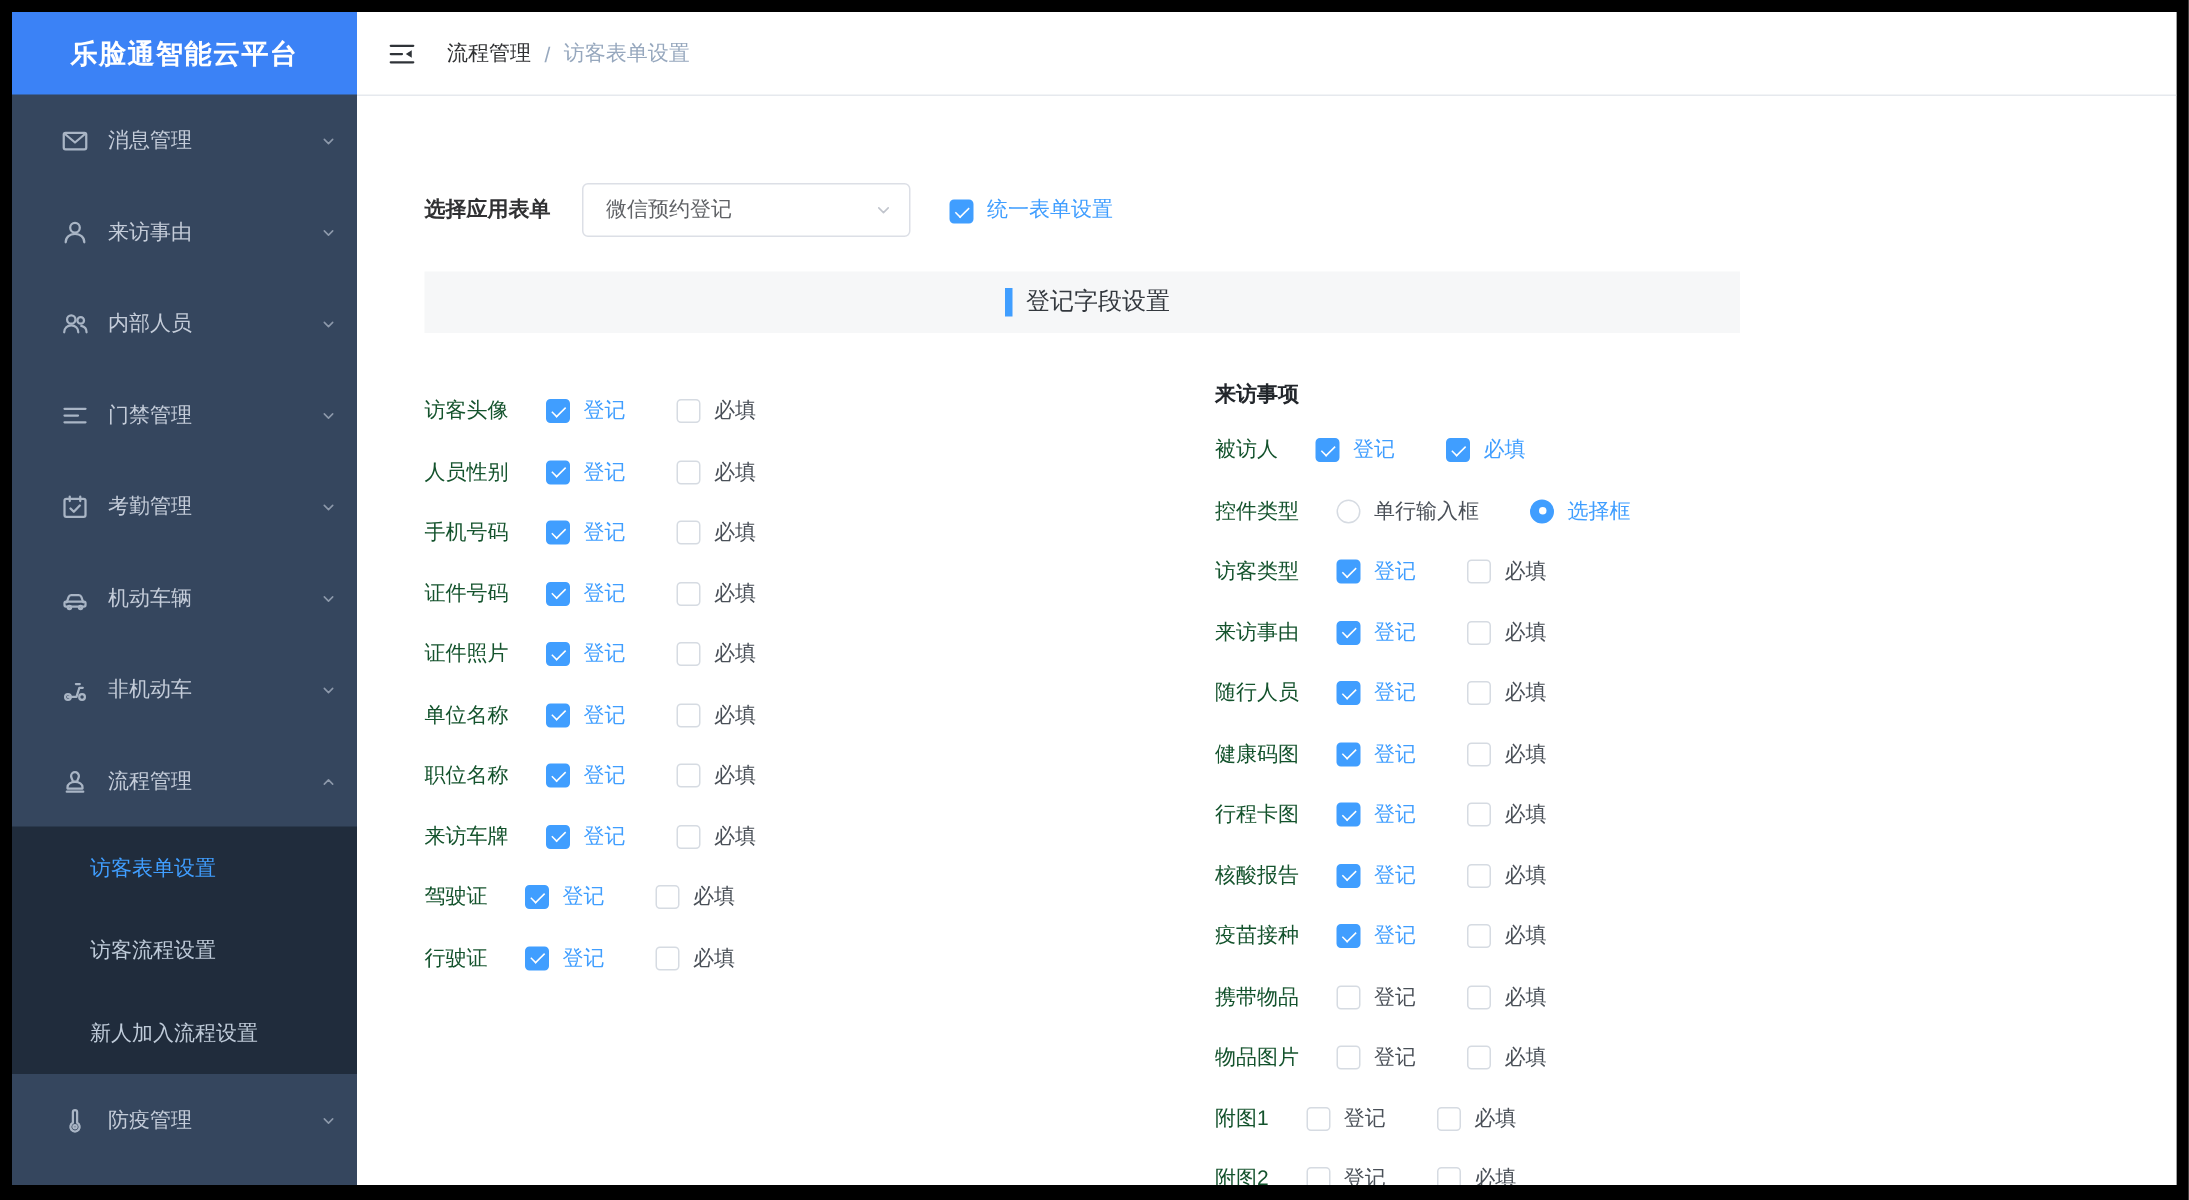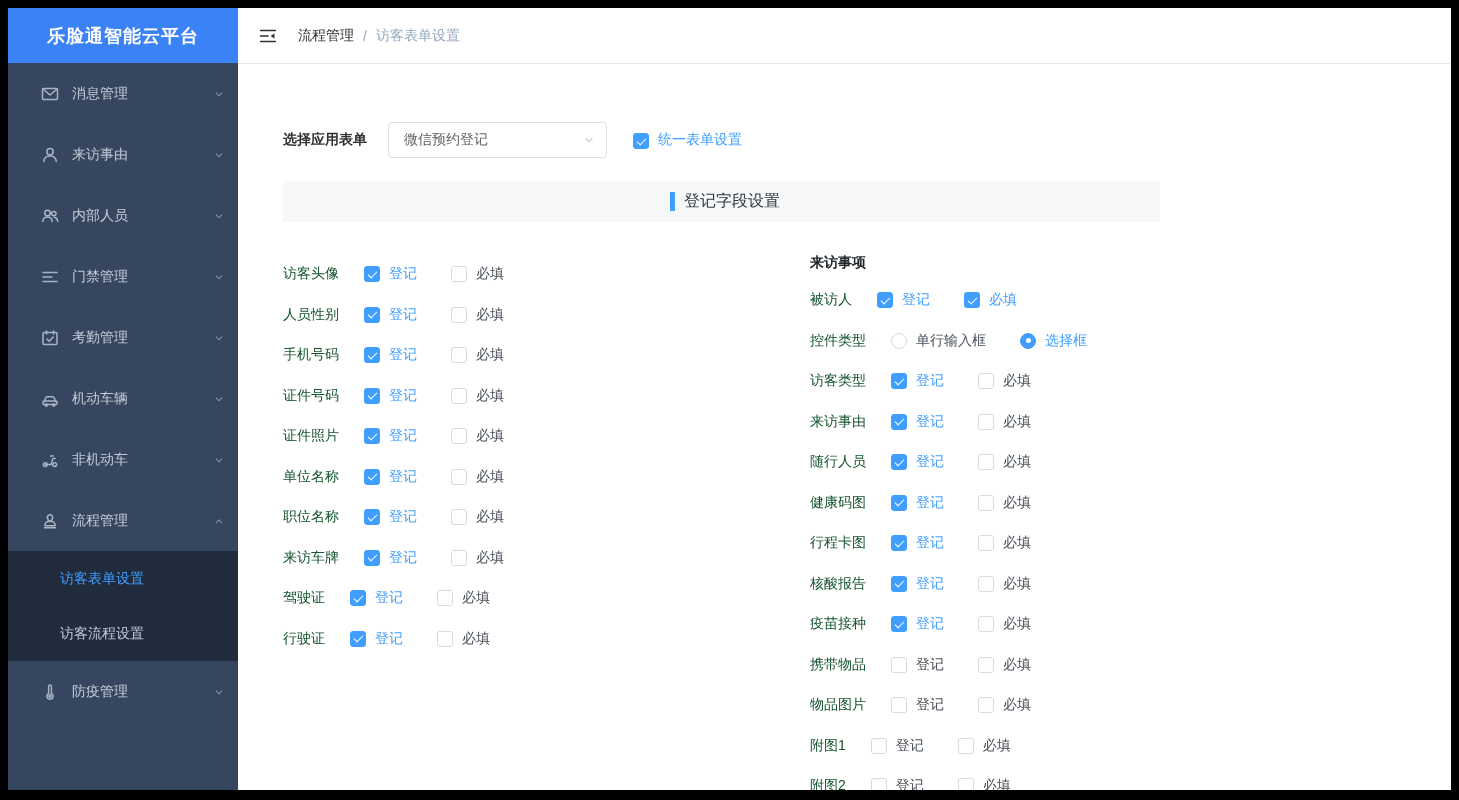--- a/index.html
+++ b/index.html
@@ -186,20 +186,21 @@
           <span class="mi-label">流程管理</span>
           <span class="mi-chevron">
             <svg class="icon " viewBox="0 0 20 20">
               <path d="M6 12.5l4-4 4 4"></path>
             </svg>
           </span>
         </div>
         <div class="submenu">
           <div class="submenu-item active">访客表单设置</div>
           <div class="submenu-item">访客流程设置</div>
+          <div class="submenu-item">新人加入流程设置</div>
         </div>
         <div class="menu-item">
           <span class="mi-icon">
             <svg class="icon " viewBox="0 0 20 20">
               <path d="M8.6 4.4a1.4 1.4 0 0 1 2.8 0v7.1a3.1 3.1 0 1 1-2.8 0V4.4z"></path>
               <circle cx="10" cy="14.2" r="1.1"></circle>
             </svg>
           </span>
           <span class="mi-label">防疫管理</span>
           <span class="mi-chevron">

